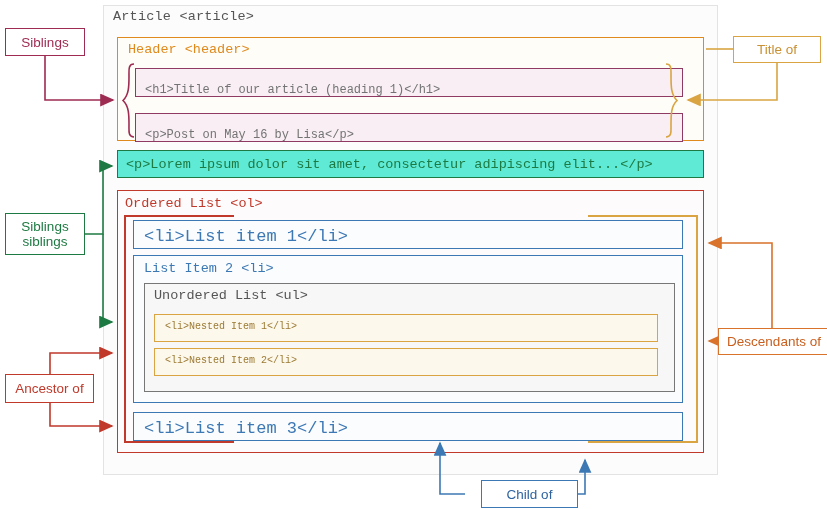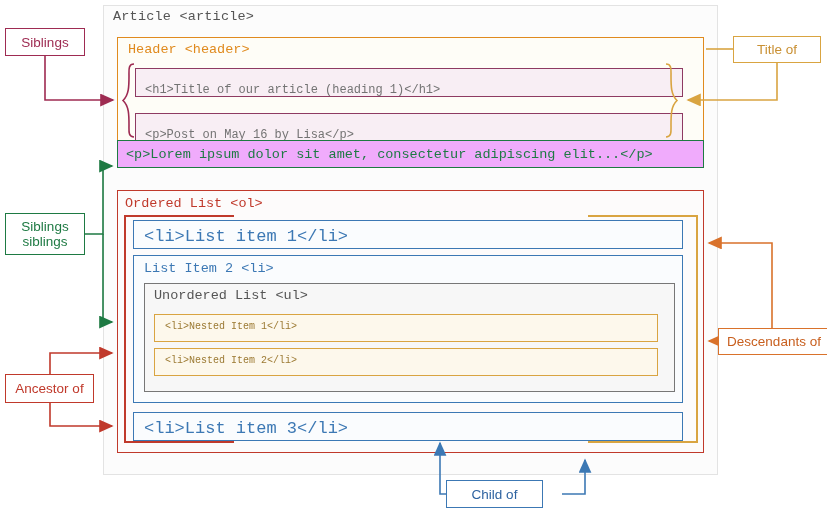--- a/index.html
+++ b/index.html
@@ -26,22 +26,22 @@
   #h1-item{top:68px;}
   #p-item{top:113px;}
   .hdr-item span{font-family:"Liberation Mono",monospace;font-size:12px;
     color:#737373;position:absolute;left:9px;top:6px;white-space:nowrap;margin-top:8px;}
 
   
   #brace-left{left:120px;top:62px;width:16px;height:77px;}
   #brace-right{left:664px;top:62px;width:16px;height:77px;}
 
   
-  #p-lorem{left:117px;top:140px;width:587px;height:28px;
-    border:1.5px solid #1E7A43;background:#f0abfc;}
+  #p-lorem{left:117px;top:150px;width:587px;height:28px;
+    border:1.5px solid #1E7A43;background:#5eead4;}
   #p-lorem span{font-family:"Liberation Mono",monospace;font-size:13.5px;
     color:#1E7A43;position:absolute;left:8px;top:6px;white-space:nowrap;}
 
   
   #ol-box{left:117px;top:190px;width:587px;height:263px;
     border:1.5px solid #C0392B;background:#fdfbfb;}
   #ol-label{left:125px;top:196px;
     font-family:"Liberation Mono",monospace;font-size:13.5px;color:#C0392B;}
 
   
@@ -86,21 +86,21 @@
   #lbl-siblings{left:5px;top:28px;width:80px;height:28px;
     border-color:#9E2B52;color:#9E2B52;}
   #lbl-adjacent{left:5px;top:213px;width:80px;height:42px;
     border-color:#1E7A43;color:#1E7A43;}
   #lbl-ancestor{left:5px;top:374px;width:89px;height:29px;
     border-color:#C0392B;color:#C0392B;}
   #lbl-parent{left:733px;top:36px;width:88px;height:27px;
     border-color:#D9A441;color:#C99033;}
   #lbl-descend{left:718px;top:328px;width:112px;height:27px;
     border-color:#D9722B;color:#C85F1E;}
-  #lbl-child{left:446px;top:480px;width:97px;height:28px;
+  #lbl-child{left:481px;top:480px;width:97px;height:28px;
     border-color:#3C78B4;color:#2E63A0;}
 
   
   #connectors{left:0;top:0;width:827px;height:509px;pointer-events:none;}
 </style>
 </head>
 <body>
 
 <div class="abs" id="article-box"></div>
 <div class="abs" id="article-label">Article &lt;article&gt;</div>

